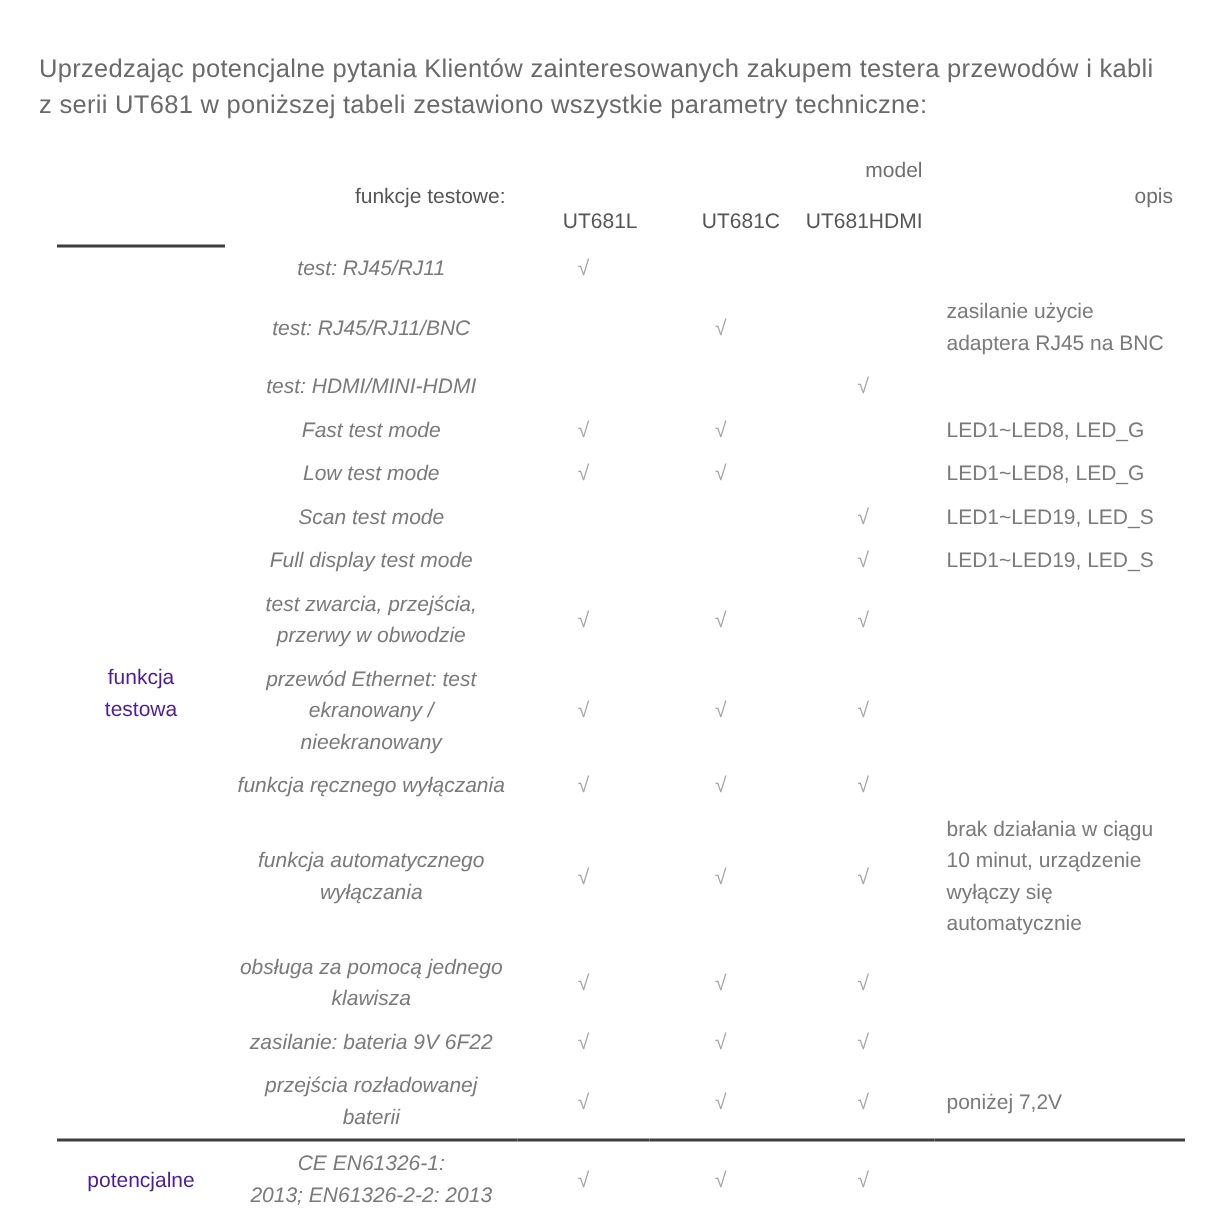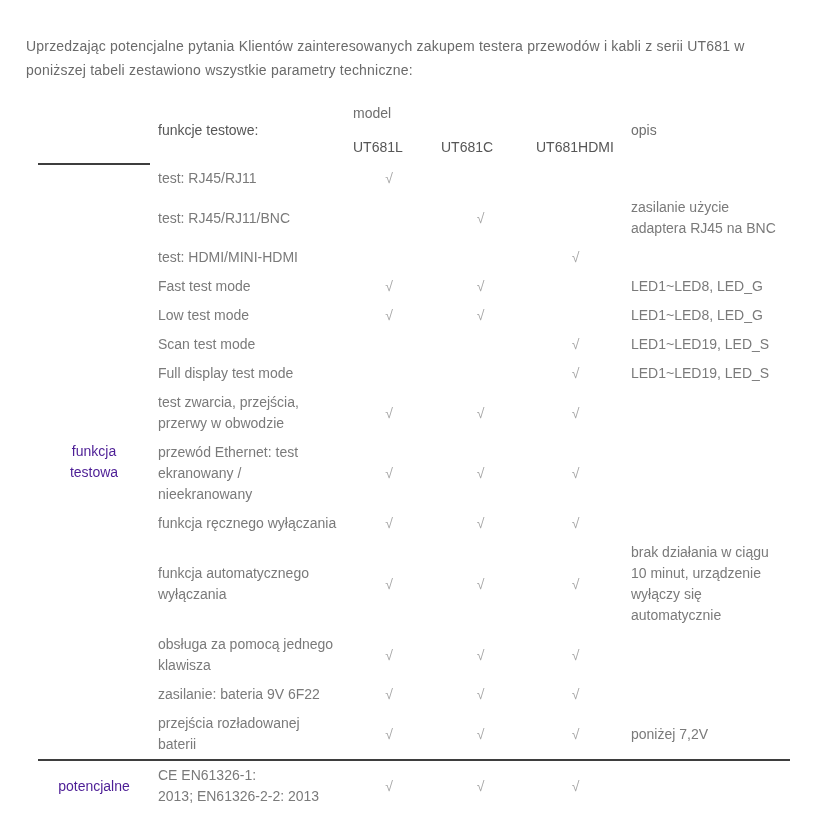--- a/index.html
+++ b/index.html
@@ -11,21 +11,21 @@
   .page {
     width: 819px;
     min-height: 819px;
     background: #ffffff;
     box-sizing: border-box;
     padding-top: 34px;
   }
   .intro {
     margin: 0 30px 14px 26px;
     max-width: 752px;
-    font-size: 14px;
+    font-size: 17px;
     line-height: 24px;
     letter-spacing: 0.2px;
     color: #6a6a6a;
   }
   table.specs {
     border-collapse: collapse;
     table-layout: fixed;
     width: 752px;
     margin-left: 38px;
     font-size: 14px;
@@ -43,31 +43,31 @@
     padding: 4px 8px;
     line-height: 21px;
     vertical-align: middle;
     font-weight: normal;
     word-wrap: break-word;
   }
   
   .vl { border-left: 1px solid #4c4c4c; }
 
   
-  thead th, thead td { border-bottom: 2px solid #3e3e3e; text-align: left; }
+  thead th, thead td { border-bottom: 2px solid #3e3e3e; text-align: right; }
   thead .hdr-bold  { font-weight: bold; color: #565656; }
   thead .hdr-plain { color: #6f6f6f; }
   thead tr th { height: 26px; }
 
   
   tbody tr + tr td { border-top: 1px solid #9d9d9d; }
   
   tbody td.gsep { border-top: 2px solid #3e3e3e; }
 
-  td.func  { text-align: left; padding-left: 10px; }
+  td.func  { text-align: center; padding-left: 10px; font-style: italic; }
   td.chk   { text-align: center; color: #a6a6a6; font-size: 14px; }
   td.opis  { text-align: left; }
   td.group-label { text-align: center; color: #4c1d95; }
   td.prewrap { white-space: pre-line; }
 </style>
 </head>
 <body>
 
 <div class="page">
 

